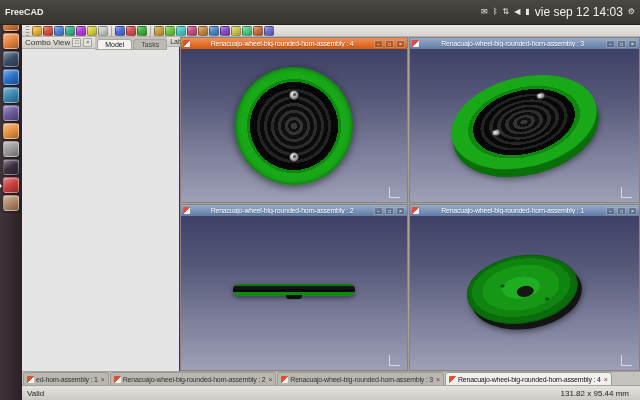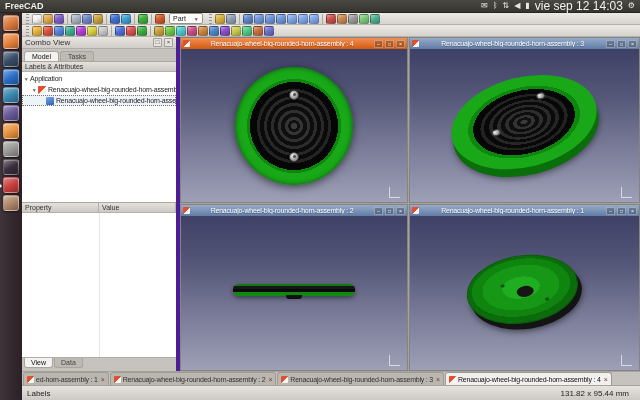--- a/index.html
+++ b/index.html
@@ -1,21 +1,21 @@
 <!DOCTYPE html>
 <html><head>
 <meta charset="utf-8">
 <style>
   *{margin:0;padding:0;box-sizing:border-box}
   html,body{width:640px;height:400px;overflow:hidden}
   body{font-family:"Liberation Sans",sans-serif;background:#000;position:relative}
   .screen{position:absolute;inset:0;width:640px;height:400px;background:#2c2226}
 
   
-  .topbar{position:absolute;left:0;top:0;width:640px;height:13px;background:linear-gradient(#4a4843,#37352f);color:#efefec;display:flex;align-items:center;padding:0 5px;z-index:60;border-bottom:1px solid #26241f}
+  .topbar{position:absolute;left:0;top:0;width:640px;height:13px;background:linear-gradient(#4a4843,#37352f);color:#efefec;display:flex;align-items:center;padding:12px 5px;z-index:60;border-bottom:1px solid #26241f}
   .appname{font-size:9px;font-weight:bold}
   .tb-spacer{flex:1}
   .tb-right{display:flex;align-items:center;gap:5px}
   .tb-ic{font-size:8px;color:#e8e8e4;line-height:12px}
   .tb-clock{font-size:12px;color:#f2f2ef;white-space:nowrap}
 
   
   .launcher{position:absolute;left:0;top:13px;width:22px;height:387px;background:linear-gradient(90deg,#40343b,#2a2026);display:flex;flex-direction:column;align-items:center;padding-top:2px;gap:2px;z-index:50}
   .l-item{width:16px;height:16px;border-radius:3px;border:1px solid rgba(255,255,255,.22);box-shadow:inset 0 1px 1px rgba(255,255,255,.3),0 1px 2px rgba(0,0,0,.5);position:relative;flex:none}
   .l-item.running::before{content:"";position:absolute;left:-5px;top:5px;border:3px solid transparent;border-left-color:#fff}
@@ -26,21 +26,21 @@
   .toolbar{height:12px;flex:none;background:linear-gradient(#eceae6,#d6d2cd);border-bottom:1px solid #b4b0ab;display:flex;align-items:center;padding:0 2px;gap:1px;overflow:hidden}
   .t-ico{width:10px;height:10px;border-radius:2px;border:1px solid rgba(0,0,0,.28);flex:none}
   .t-sep{width:1px;height:10px;background:#aba79f;margin:0 2px;flex:none}
   .t-handle{width:3px;height:10px;margin:0 2px;background:repeating-linear-gradient(180deg,#9a968f 0 1px,transparent 1px 3px);flex:none}
   .wb-select{height:11px;background:#fcfcfb;border:1px solid #98948d;border-radius:2px;font-size:7px;color:#222;display:flex;align-items:center;padding:0 3px;gap:8px;margin:0 3px;flex:none}
   .wb-arrow{font-size:5px;color:#555}
 
   .workarea{flex:1;display:flex;min-height:0}
 
   
-  .combo{width:158px;flex:none;background:#e5e5e5;border-right:4px solid #4c1d95;display:flex;flex-direction:column}
+  .combo{width:158px;flex:none;background:#e5e5e5;border-right:1px solid #4c1d95;display:flex;flex-direction:row}
   .combo-title{height:12px;flex:none;display:flex;align-items:center;font-size:8px;color:#333;padding:0 3px;background:linear-gradient(#e9e6e2,#cfcbc6);border-bottom:1px solid #b0aca7}
   .combo-title .ct-sp{flex:1}
   .ct-btn{width:9px;height:9px;font-size:6px;line-height:7px;text-align:center;border:1px solid #a0a09a;background:#e6e3df;border-radius:1px;margin-left:2px;color:#444}
   .combo-tabs{height:13px;flex:none;display:flex;align-items:flex-end;padding-left:2px;gap:1px;background:#c6c2bd;border-bottom:1px solid #aba79f}
   .ctab{font-size:7px;padding:1px 7px 1px;border:1px solid #a8a49e;border-bottom:none;border-radius:3px 3px 0 0;background:#bdb9b3;color:#444}
   .ctab.active{background:#f4f2f0;color:#111}
   .labels-hdr{height:10px;flex:none;background:linear-gradient(#e4e1dd,#cdc9c4);border-bottom:1px solid #b4b0ab;font-size:7px;color:#333;display:flex;align-items:center;padding:0 3px}
   .tree{height:130px;flex:none;background:#fff;font-size:7px;color:#1c1c1c;overflow:hidden;padding-top:1px;letter-spacing:-0.2px}
   .tree-row{display:flex;align-items:center;height:11px;white-space:nowrap;overflow:hidden;padding-right:2px}
   .tw{width:8px;text-align:center;font-size:5px;color:#666;flex:none}
@@ -367,18 +367,18 @@
         <span class="wt-x">×</span>
       </span>
       <span class="wtab active">
         <span class="wt-ico"></span>
         <span>Renacuajo-wheel-big-rounded-horn-assembly : 4</span>
         <span class="wt-x">×</span>
       </span>
     </div>
 
     <div class="statusbar">
-      <span>Labels</span>
+      <span>Valid</span>
       <span class="sb-right">131.82 x 95.44 mm</span>
     </div>
 
   </div>
 </div>
 
 </body></html>

